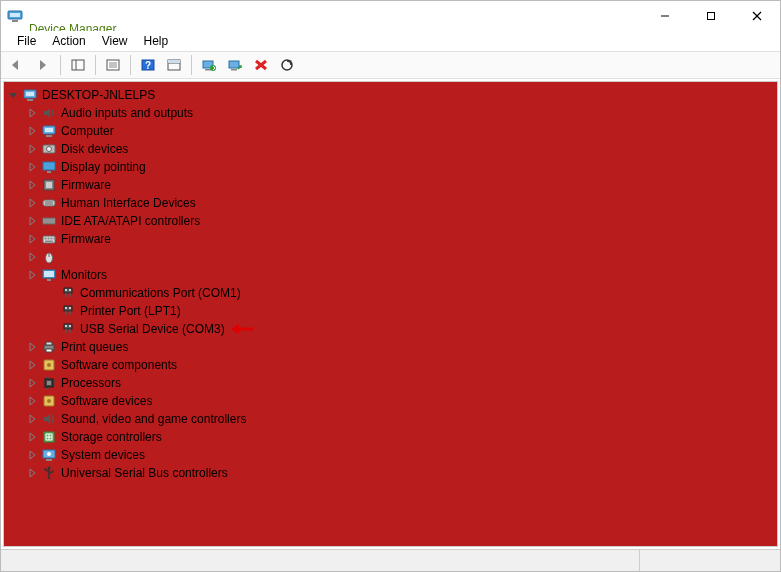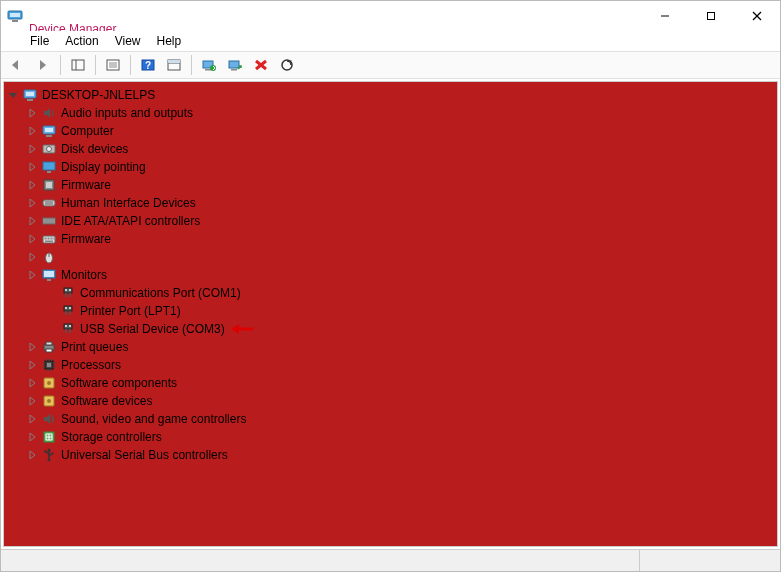--- a/index.html
+++ b/index.html
@@ -25,37 +25,37 @@
     border-bottom: none;
     padding-left: 6px;
   }
   .titlebar .appicon {
     width: 16px; height: 16px;
     margin-right: 6px;
     display: flex; align-items: center; justify-content: center;
   }
   .titlebar .title {
     flex: 1;
-    color: #be185d;
+    color: #4d7c0f;
     font-size: 12px;
     margin-top: 26px;
   }
   .win-controls { display: flex; }
   .win-btn {
     width: 46px; height: 30px;
     display: flex; align-items: center; justify-content: center;
     color: #000;
   }
 
   
   .menubar {
     height: 20px;
     display: flex;
     align-items: center;
-    padding: 0 21px;
+    padding: 0 8px;
     background: #fff;
   }
   .menu-item {
     padding: 1px 8px;
     cursor: default;
   }
 
   
   .toolbar {
     height: 28px;
@@ -514,20 +514,36 @@
           </li>
           <li class="node">
             <div class="row">
               <span class="twisty">
                 <svg width="10" height="10">
                   <path d="M3 1 L8 5 L3 9 Z" fill="none" stroke="#808080" stroke-width="1"></path>
                 </svg>
               </span>
               <span class="node-icon">
                 <svg width="16" height="16" viewBox="0 0 16 16">
+                  <rect x="3" y="3" width="10" height="10" rx="1" fill="#e8c060" stroke="#a07820"></rect>
+                  <circle cx="8" cy="8" r="2" fill="#a07820"></circle>
+                </svg>
+              </span>
+              <span class="label">Software components</span>
+            </div>
+          </li>
+          <li class="node">
+            <div class="row">
+              <span class="twisty">
+                <svg width="10" height="10">
+                  <path d="M3 1 L8 5 L3 9 Z" fill="none" stroke="#808080" stroke-width="1"></path>
+                </svg>
+              </span>
+              <span class="node-icon">
+                <svg width="16" height="16" viewBox="0 0 16 16">
                   <rect x="4" y="4" width="8" height="8" fill="#444" stroke="#111"></rect>
                   <rect x="6" y="6" width="4" height="4" fill="#888"></rect>
                   <line x1="5.5" y1="2" x2="5.5" y2="4" stroke="#444"></line>
                   <line x1="5.5" y1="12" x2="5.5" y2="14" stroke="#444"></line>
                   <line x1="2" y1="5.5" x2="4" y2="5.5" stroke="#444"></line>
                   <line x1="12" y1="5.5" x2="14" y2="5.5" stroke="#444"></line>
                   <line x1="8" y1="2" x2="8" y2="4" stroke="#444"></line>
                   <line x1="8" y1="12" x2="8" y2="14" stroke="#444"></line>
                   <line x1="2" y1="8" x2="4" y2="8" stroke="#444"></line>
                   <line x1="12" y1="8" x2="14" y2="8" stroke="#444"></line>
@@ -546,36 +562,20 @@
                 <svg width="10" height="10">
                   <path d="M3 1 L8 5 L3 9 Z" fill="none" stroke="#808080" stroke-width="1"></path>
                 </svg>
               </span>
               <span class="node-icon">
                 <svg width="16" height="16" viewBox="0 0 16 16">
                   <rect x="3" y="3" width="10" height="10" rx="1" fill="#e8c060" stroke="#a07820"></rect>
                   <circle cx="8" cy="8" r="2" fill="#a07820"></circle>
                 </svg>
               </span>
-              <span class="label">Software components</span>
-            </div>
-          </li>
-          <li class="node">
-            <div class="row">
-              <span class="twisty">
-                <svg width="10" height="10">
-                  <path d="M3 1 L8 5 L3 9 Z" fill="none" stroke="#808080" stroke-width="1"></path>
-                </svg>
-              </span>
-              <span class="node-icon">
-                <svg width="16" height="16" viewBox="0 0 16 16">
-                  <rect x="3" y="3" width="10" height="10" rx="1" fill="#e8c060" stroke="#a07820"></rect>
-                  <circle cx="8" cy="8" r="2" fill="#a07820"></circle>
-                </svg>
-              </span>
               <span class="label">Software devices</span>
             </div>
           </li>
           <li class="node">
             <div class="row">
               <span class="twisty">
                 <svg width="10" height="10">
                   <path d="M3 1 L8 5 L3 9 Z" fill="none" stroke="#808080" stroke-width="1"></path>
                 </svg>
               </span>
@@ -597,20 +597,37 @@
                 </svg>
               </span>
               <span class="node-icon">
                 <svg width="16" height="16" viewBox="0 0 16 16">
                   <rect x="3" y="3" width="10" height="10" fill="#6a6" stroke="#383"></rect>
                   <path d="M5 5 L11 5 L11 11 L5 11 Z" fill="none" stroke="#fff"></path>
                   <path d="M5 8 L11 8 M8 5 L8 11" stroke="#fff"></path>
                 </svg>
               </span>
               <span class="label">Storage controllers</span>
+            </div>
+          </li>
+          <li class="node">
+            <div class="row">
+              <span class="twisty">
+                <svg width="10" height="10">
+                  <path d="M3 1 L8 5 L3 9 Z" fill="none" stroke="#808080" stroke-width="1"></path>
+                </svg>
+              </span>
+              <span class="node-icon">
+                <svg width="16" height="16" viewBox="0 0 16 16">
+                  <rect x="2" y="3" width="12" height="8" fill="#6ab0e6" stroke="#2a6fa0"></rect>
+                  <circle cx="8" cy="7" r="2" fill="#fff"></circle>
+                  <rect x="5" y="12" width="6" height="2" fill="#888"></rect>
+                </svg>
+              </span>
+              <span class="label">System devices</span>
             </div>
           </li>
           <li class="node">
             <div class="row">
               <span class="twisty">
                 <svg width="10" height="10">
                   <path d="M3 1 L8 5 L3 9 Z" fill="none" stroke="#808080" stroke-width="1"></path>
                 </svg>
               </span>
               <span class="node-icon">

